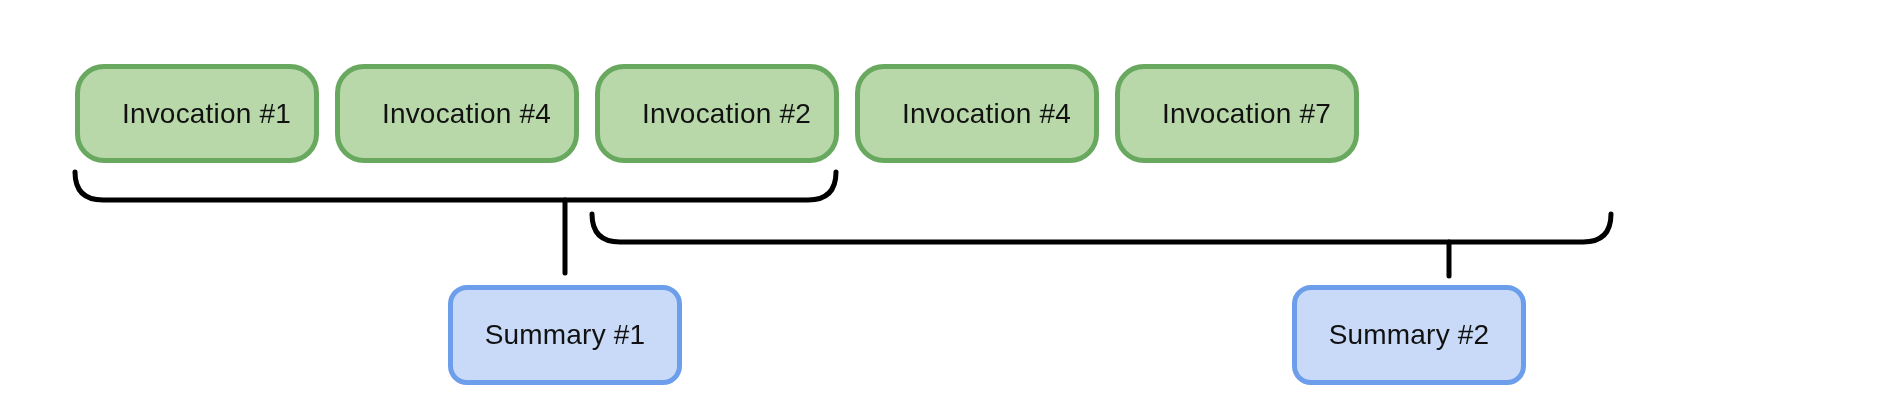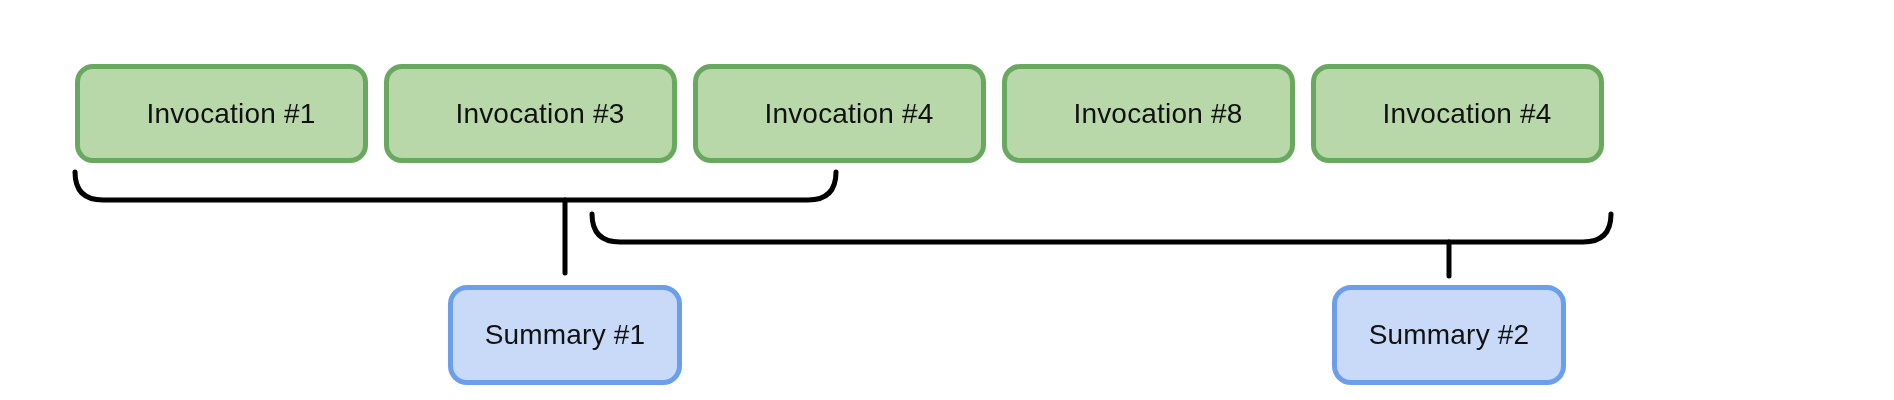--- a/index.html
+++ b/index.html
@@ -25,25 +25,25 @@
     overflow: hidden;
   }
   .invocation-row {
     position: absolute;
     left: 75px;
     top: 64px;
     display: flex;
     gap: 16px;
   }
   .invocation-box {
-    width: 293px;
+    width: 244px;
     height: 99px;
     background: var(--invocation_fill);
     border: 5px solid var(--invocation_border);
-    border-radius: 18px;
+    border-radius: 29px;
     display: flex;
     align-items: center;
     justify-content: center;
     flex: 0 0 auto;
     padding-left: 19px;
   }
   .box-label {
     font-size: 28px;
     color: var(--text_color);
     white-space: nowrap;
@@ -66,42 +66,42 @@
     width: 234px;
     height: 100px;
     background: var(--summary_fill);
     border: 5px solid var(--summary_border);
     border-radius: 19px;
     display: flex;
     align-items: center;
     justify-content: center;
   }
   .summary-1 { left: 448px; top: 285px; }
-  .summary-2 { left: 1332px; top: 285px; }
+  .summary-2 { left: 1292px; top: 285px; }
 </style>
 </head>
 <body>
 
 <div class="canvas">
 
   <div class="invocation-row">
     <div class="invocation-box">
       <span class="box-label">Invocation #1</span>
     </div>
     <div class="invocation-box">
-      <span class="box-label">Invocation #3</span>
+      <span class="box-label">Invocation #4</span>
+    </div>
+    <div class="invocation-box">
+      <span class="box-label">Invocation #2</span>
     </div>
     <div class="invocation-box">
       <span class="box-label">Invocation #4</span>
     </div>
     <div class="invocation-box">
-      <span class="box-label">Invocation #8</span>
-    </div>
-    <div class="invocation-box">
-      <span class="box-label">Invocation #4</span>
+      <span class="box-label">Invocation #7</span>
     </div>
   </div>
 
   <svg class="connectors" viewBox="0 0 1894 400" xmlns="http://www.w3.org/2000/svg">
     <path d="M 75 172 Q 75 200 103 200 L 808 200 Q 836 200 836 172"></path>
     <path d="M 565 200 L 565 273"></path>
     <path d="M 592 214 Q 592 242 620 242 L 1583 242 Q 1611 242 1611 214"></path>
     <path d="M 1449 242 L 1449 276"></path>
   </svg>
 

